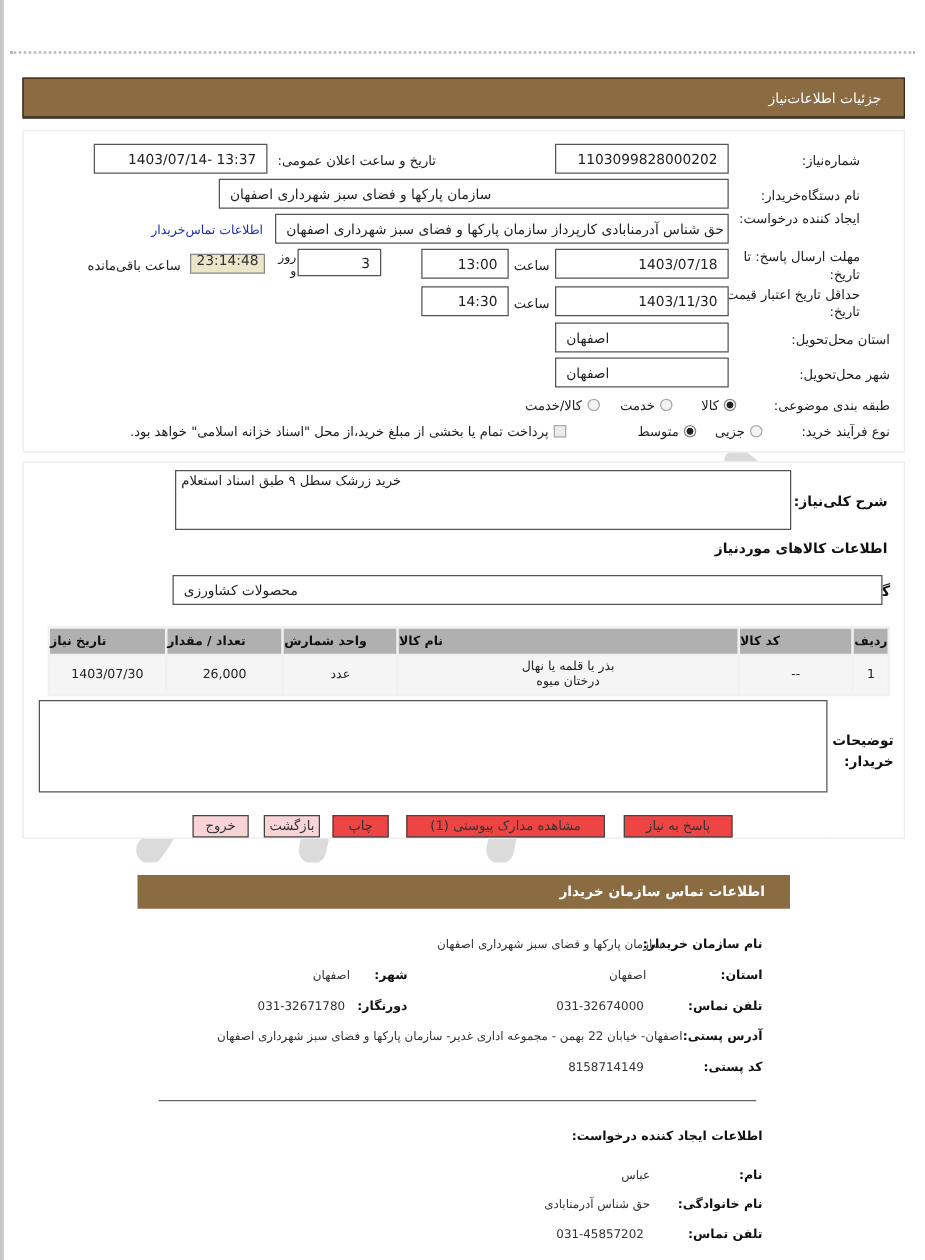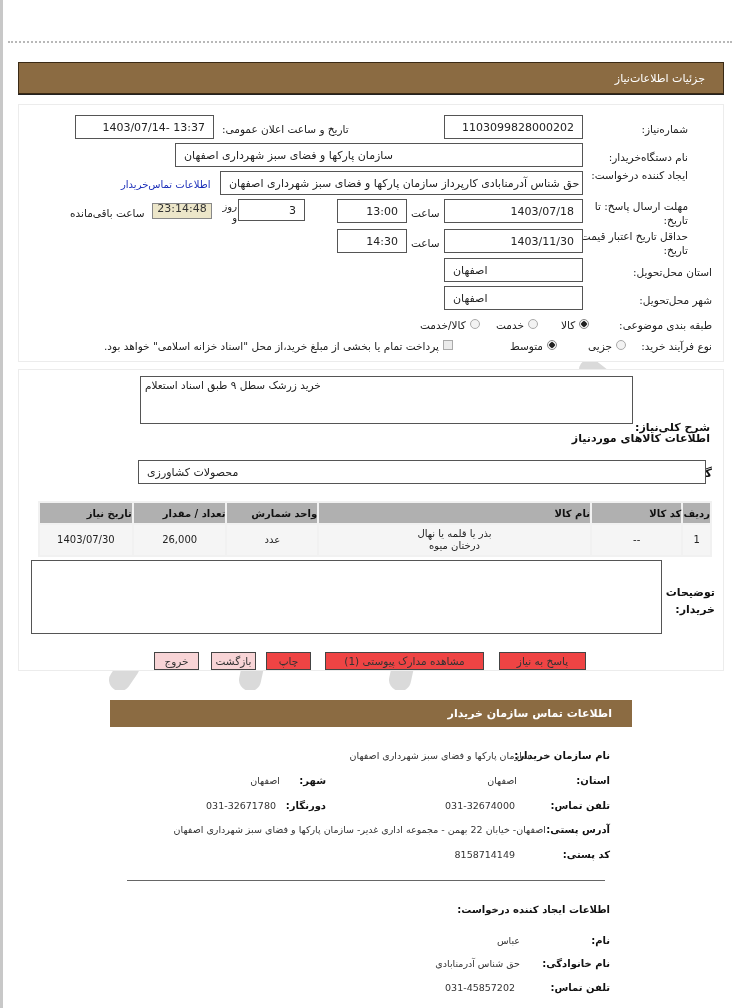--- a/index.html
+++ b/index.html
@@ -15,21 +15,21 @@
   .lbl-b { direction: rtl; text-align: right; font-size: 11px; font-weight: bold; color: #111; white-space: nowrap; }
   .box { border: 1px solid #555; background: #fff; font-size: 11px; color: #222; padding: 0 8px; display: flex; align-items: center; justify-content: flex-end; direction: rtl; white-space: nowrap; overflow: hidden; }
   .box.ltr { direction: ltr; justify-content: flex-end; }
   .countdown { background: #ece6c9; border: 1px solid #888; font-size: 11px; color: #333; display: flex; align-items: flex-start; justify-content: center; line-height: 10px; overflow: hidden; }
   .link { color: #1a2db8; font-size: 10px; direction: rtl; white-space: nowrap; }
   .radio { width: 10px; height: 10px; border-radius: 50%; border: 1px solid #aaa; background: #f3f3f3; display: inline-block; }
   .radio.on { background: radial-gradient(circle, #222 2.5px, #f3f3f3 3px); border-color: #888; }
   .check { width: 10px; height: 10px; border: 1px solid #aaa; background: #ebebeb; display: inline-block; }
   .opt { display: flex; align-items: flex-start; gap: 4px; direction: rtl; font-size: 10.5px; }
   table.items { border-collapse: separate; border-spacing: 2px; background: #f1f1f1; }
-  table.items th { background: #b0b0b0; color: #111; font-size: 10px; font-weight: bold; height: 20px; text-align: right; }
+  table.items th { background: #b0b0b0; color: #111; font-size: 10px; font-weight: bold; height: 20px; text-align: left; }
   table.items td { background: #f5f5f5; font-size: 10px; text-align: center; height: 30px; color: #222; direction: rtl; line-height: 12px; }
   .btn { position: absolute; height: 18px; border: 1px solid #444; font-size: 10.5px; text-align: center; line-height: 14px; direction: rtl; color: #333; font-family: "DejaVu Sans", sans-serif; }
   .btn.green { background: #ef4444; }
   .btn.pink { background: #f8d4d6; }
   .contact-bar { left: 110px; top: 700px; width: 522px; height: 27px; background: #8b6b42; }
   .contact-bar span { position: absolute; right: 20px; top: 7px; color: #fff; font-size: 11px; font-weight: bold; direction: rtl; }
   .c-lbl { font-size: 10px; font-weight: bold; direction: rtl; text-align: right; white-space: nowrap; color: #111; }
   .c-val { font-size: 9.5px; direction: rtl; text-align: right; white-space: nowrap; color: #333; }
   .divider { left: 127px; top: 880px; width: 478px; height: 0; border-top: 1px solid #666; }
   .watermark { position: absolute; pointer-events: none; }
@@ -95,35 +95,35 @@
 <div class="abs opt" style="left:496px;top:319px;">
   <span class="radio"></span>
   <span>خدمت</span>
 </div>
 <div class="abs opt" style="left:420px;top:319px;">
   <span class="radio"></span>
   <span>کالا/خدمت</span>
 </div>
 
 <div class="abs lbl" style="right:28px;top:340px;">نوع فرآیند خرید:</div>
-<div class="abs opt" style="left:588px;top:340px;">
+<div class="abs opt" style="left:572px;top:340px;">
   <span class="radio"></span>
   <span>جزیی</span>
 </div>
 <div class="abs opt" style="left:510px;top:340px;">
   <span class="radio on"></span>
   <span>متوسط</span>
 </div>
 <div class="abs opt" style="left:104px;top:340px;">
   <span class="check"></span>
   <span>پرداخت تمام یا بخشی از مبلغ خرید،از محل "اسناد خزانه اسلامی" خواهد بود.</span>
 </div>
 
 <div class="abs panel" style="left:18px;top:369px;width:706px;height:302px;"></div>
-<div class="abs lbl-b" style="right:30px;top:395px;margin-top:26px;">شرح کلی‌نیاز:</div>
+<div class="abs lbl-b" style="right:30px;top:395px;">شرح کلی‌نیاز:</div>
 <div class="abs" style="left:140px;top:376px;width:493px;height:48px;border:1px solid #555;background:#fff;padding:2px 4px;direction:rtl;text-align:left;">
   <span style="font-size:10.5px;float:left;direction:rtl;">خرید زرشک سطل ۹ طبق اسناد استعلام</span>
 </div>
 
 <div class="abs lbl-b" style="right:30px;top:432px;">اطلاعات کالاهای موردنیاز</div>
 <div class="abs lbl-b" style="right:28px;top:466px;font-size:11.5px;">گروه‌کالا:</div>
 <div class="abs box" style="left:138px;top:460px;width:568px;height:24px;">محصولات کشاورزی</div>
 
 <table class="abs items" style="left:38px;top:501px;width:674px;direction:rtl;">
   <thead>

